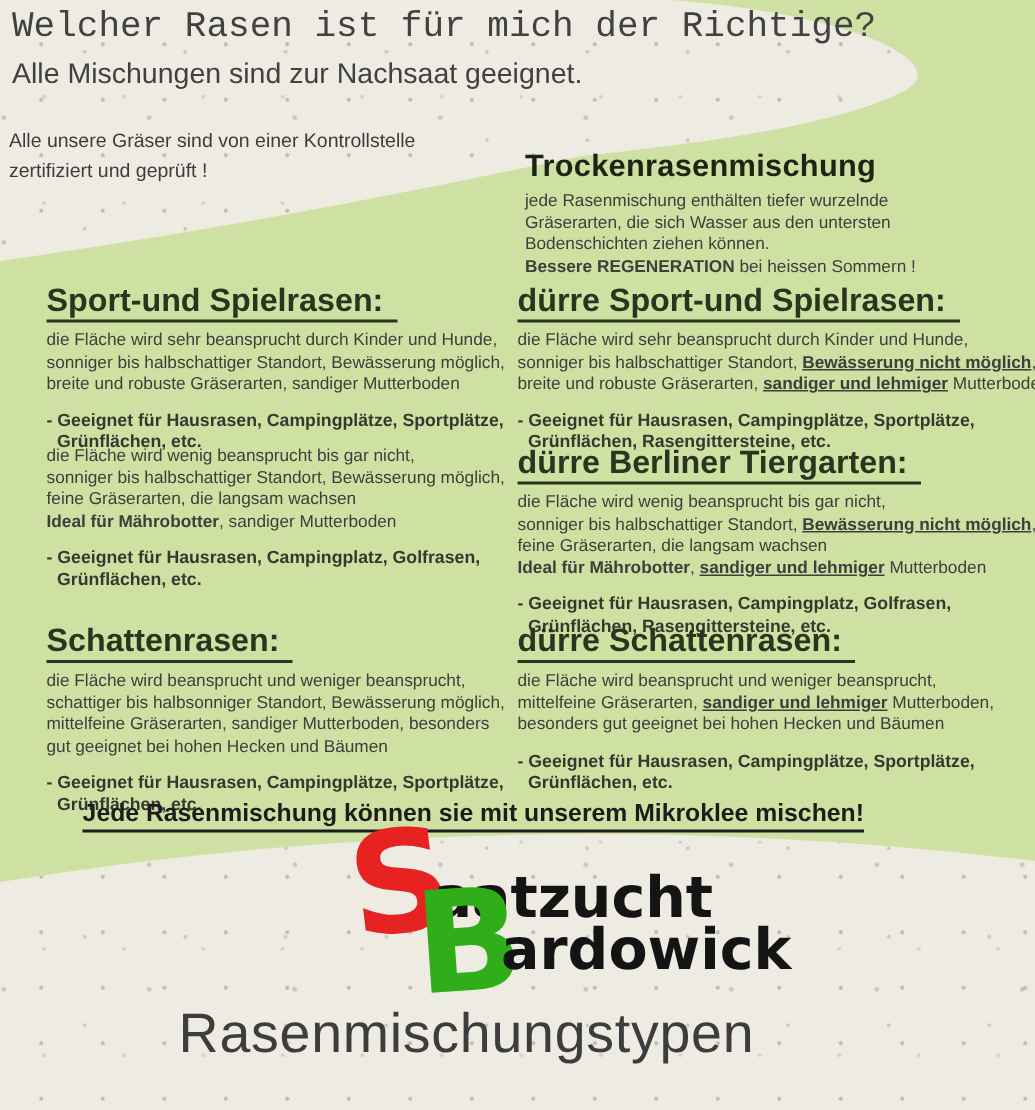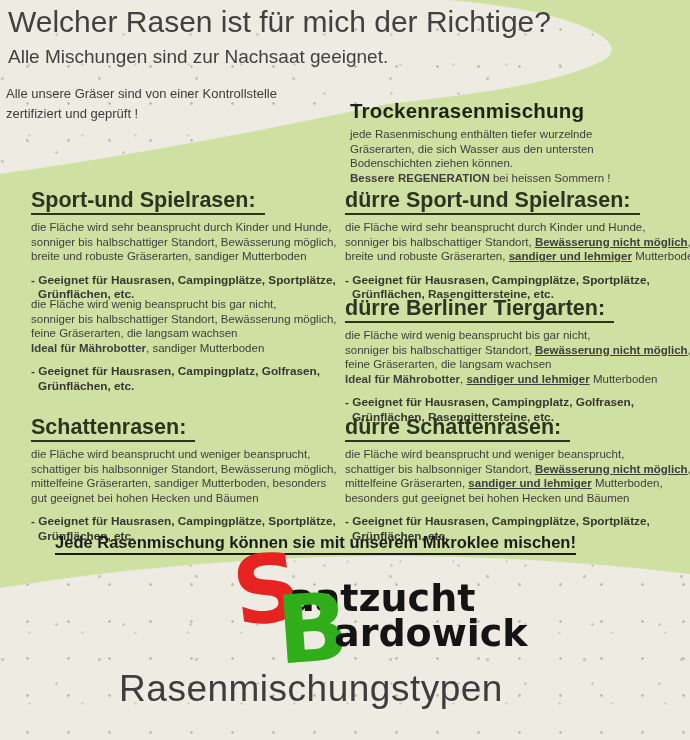--- a/index.html
+++ b/index.html
@@ -10,21 +10,21 @@
     background-image:
       radial-gradient(circle, rgba(150,140,115,.50) 0 1px, transparent 1.6px),
       radial-gradient(circle, rgba(140,130,105,.35) 0 1px, transparent 1.5px),
       radial-gradient(circle, rgba(120,110,88,.30) 0 1.2px, transparent 1.9px),
       radial-gradient(circle, rgba(185,175,150,.45) 0 1px, transparent 1.4px);
     background-size:41px 37px,67px 59px,97px 83px,53px 71px;
     background-position:7px 11px,23px 5px,51px 37px,3px 29px;
   }
   #green-svg{position:absolute;left:0;top:0;}
   .abs{position:absolute;}
-  .h1{font-size:30px;color:#414141;white-space:nowrap;}
+  .h1{font-size:24px;color:#414141;white-space:nowrap;font-family:Liberation Mono, monospace;}
   .h2{font-size:19px;color:#414141;white-space:nowrap;}
   .note{font-size:13px;line-height:19.5px;color:#3c3c3c;white-space:nowrap;}
   .intro-title{font-size:20.5px;font-weight:bold;color:#1d2413;letter-spacing:.2px;margin:0 0 4px 0;}
   .col-title{font-size:21px;font-weight:bold;color:#1f2a14;letter-spacing:.6px;white-space:nowrap;}
   .sec-head{display:inline-block;font-size:21.5px;font-weight:bold;color:#2a351f;
     line-height:1.08;border-bottom:2.5px solid #2a351f;padding:0 9px 1px 0;margin:0 0 5px 0;white-space:nowrap;}
   .body-text{font-size:11.5px;line-height:14.5px;color:#3e3e3c;white-space:nowrap;}
   .suited{margin-top:9px;font-size:11.8px;font-weight:bold;line-height:14.5px;color:#37372f;white-space:nowrap;}
   .suited .indent{padding-left:7px;}
   .seg-b{font-weight:bold;}
@@ -120,21 +120,20 @@
     <div class="body-text"><span class="seg-b">Ideal für Mährobotter</span><span>, </span><span class="seg-bu">sandiger und lehmiger</span><span> Mutterboden</span></div>
     <div class="suited">
       <div>- Geeignet für Hausrasen, Campingplatz, Golfrasen,</div>
       <div class="indent">Grünflächen, Rasengittersteine, etc.</div>
     </div>
   </div>
 
   <div class="abs" style="left:345px;top:416px;">
     <div class="sec-head">dürre Schattenrasen:</div>
     <div class="body-text"><span>die Fläche wird beansprucht und weniger beansprucht,</span></div>
-    <div class="body-text"><span>schattiger bis halbsonniger Standort, </span><span class="seg-bu">Bewässerung nicht möglich</span><span>,</span></div>
     <div class="body-text"><span>mittelfeine Gräserarten, </span><span class="seg-bu">sandiger und lehmiger</span><span> Mutterboden,</span></div>
     <div class="body-text"><span>besonders gut geeignet bei hohen Hecken und Bäumen</span></div>
     <div class="suited">
       <div>- Geeignet für Hausrasen, Campingplätze, Sportplätze,</div>
       <div class="indent">Grünflächen, etc.</div>
     </div>
   </div>
 
   <div class="abs banner-wrap">
     <span class="banner">Jede Rasenmischung können sie mit unserem Mikroklee mischen!</span>

